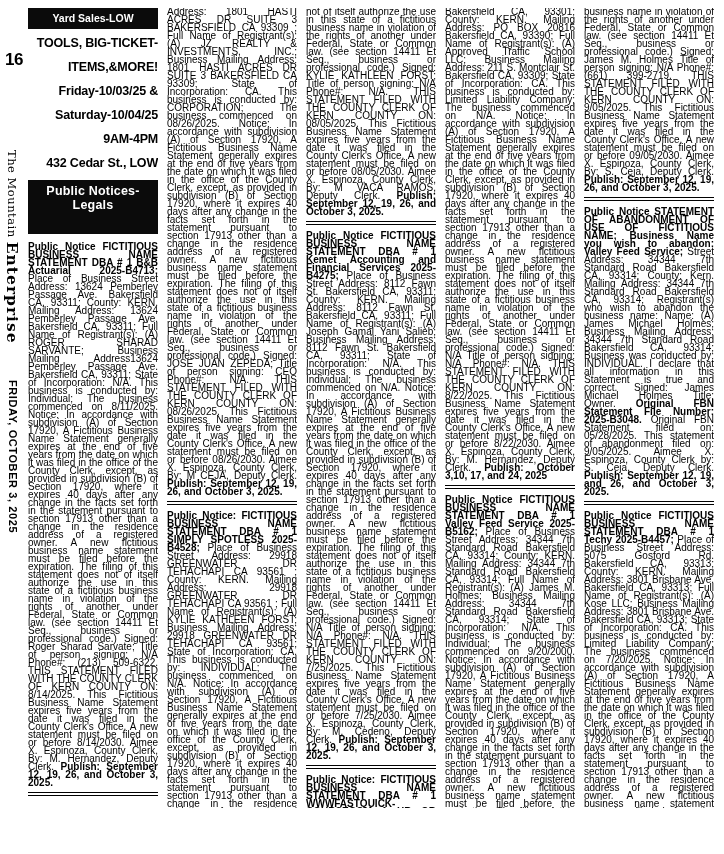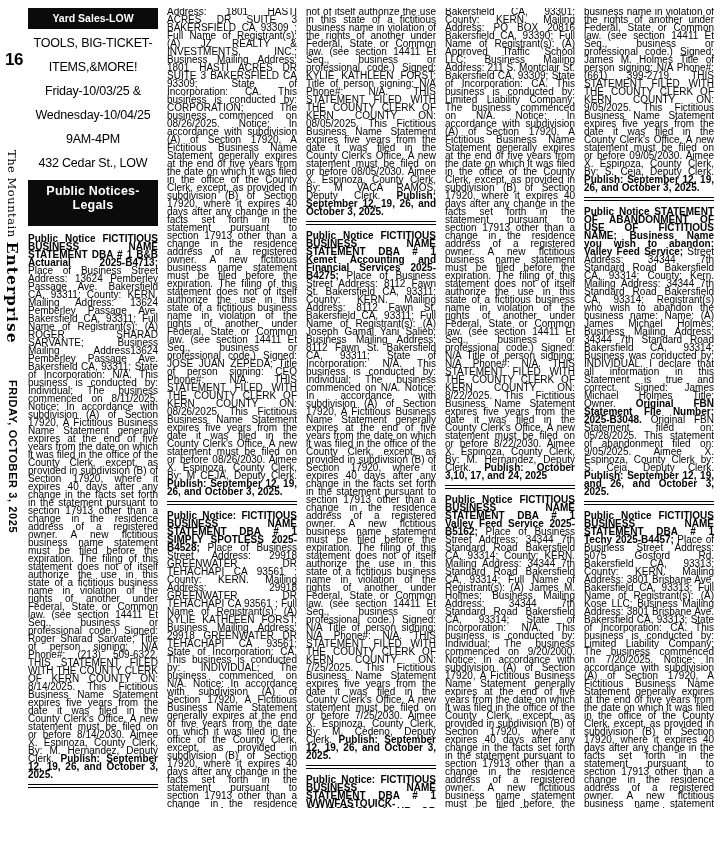--- a/index.html
+++ b/index.html
@@ -36,23 +36,23 @@
   .cols {
     position:absolute; left:28px; top:0; width:690px; height:808px;
     display:flex; gap:9px; padding:8px 5px 0 0; overflow:hidden;
   }
   .col { width:130px; flex:0 0 130px; overflow:hidden; }
   
   .bar {
     background:#0b0b0b; color:#fff; text-align:center; font-weight:bold;
   }
   .bar.yard { font-size:10.5px; padding:4px 0 5px; margin-bottom:7px; }
-  .bar.legals { font-size:12.5px; padding:4px 0 14px; margin:5px 0 9px; letter-spacing:0.2px; }
+  .bar.legals { font-size:12.5px; padding:4px 0 22px; margin:5px 0 9px; letter-spacing:0.2px; }
   .ad-line {
-    text-align:center; font-size:12.5px; margin-bottom:10px; letter-spacing:-0.2px;
+    text-align:right; font-size:12.5px; margin-bottom:10px; letter-spacing:-0.2px;font-weight:bold;
   }
   
   .notice {
     font-size:10px; line-height:8px; text-align:justify;
     word-spacing:0.25px; letter-spacing:0;
   }
   .notice .b { font-weight:bold; }
   .divider {
     height:4px; margin:5px 0 7px;
     border-top:1.3px solid #000; border-bottom:1.3px solid #000;
@@ -67,21 +67,21 @@
   <div class="edition-date">FRIDAY, OCTOBER 3, 2025</div>
 </div>
 
 <div class="cols">
   <div class="col">
     <div class="bar yard">Yard Sales-LOW</div>
     <div>
         <div class="ad-line">TOOLS, BIG-TICKET-</div>
         <div class="ad-line">ITEMS,&amp;MORE!</div>
         <div class="ad-line">Friday-10/03/25 &amp;</div>
-        <div class="ad-line">Wednesday-10/04/25</div>
+        <div class="ad-line">Saturday-10/04/25</div>
         <div class="ad-line">9AM-4PM</div>
         <div class="ad-line">432 Cedar St., LOW</div>
       </div>
     <div class="bar legals">Public Notices-Legals</div>
     <div>
         <p class="notice"><span class="b">Public Notice  FICTITIOUS BUSINESS NAME STATEMENT DBA # 1  B&amp;B Actuarial 2025-B4713; </span><span>Place of Business Street Address: 13624 Pemberley Passage Ave. Bakersfield CA, 93311; County: KERN. Mailing Address: 13624 Pemberley Passage Ave. Bakersfield CA, 93311;  Full Name of Registrant(s): (A) ROGER SHARAD SARVANTE; Business Mailing Address13624 Pemberley Passage Ave. Bakersfield CA, 93311; State of Incorporation: N/A. This business is conducted by: Individual; The business commenced on 8/11/2025. Notice: In accordance with subdivision (A) of Section 17920, A Fictitious Business Name Statement generally expires at the end of five years from the date on which it was filed in the office of the County Clerk, except, as provided in subdivision (B) of Section 17920, where it expires 40 days after any change in the facts set forth in the statement pursuant to section 17913 other than a change in the residence address of a registered owner. A new fictitious business name statement must be filed before the expiration. The filing of this statement does not of itself authorize the use in this state of a fictitious business name in violation of the rights of another under Federal, State or Common law. (see section 14411 Et Seq., business or professional code.) Signed: Roger Sharad Sarvate; Title of person signing: N/A Phone#: (213) 509-6322. THIS STATEMENT FILED WITH THE COUNTY CLERK OF KERN COUNTY ON: 8/14/2025. This Fictitious Business Name Statement expires five years from the date it was filed in the County Clerk's Office. A new statement must be filed on or before 8/14/2030. Aimee X. Espinoza, County Clerk, By: M. Hernandez, Deputy Clerk. </span><span class="b">Publish: September 12, 19, 26, and October 3, 2025.</span></p>
         <div class="divider"></div>
       </div>
   </div>
   <div class="col">

